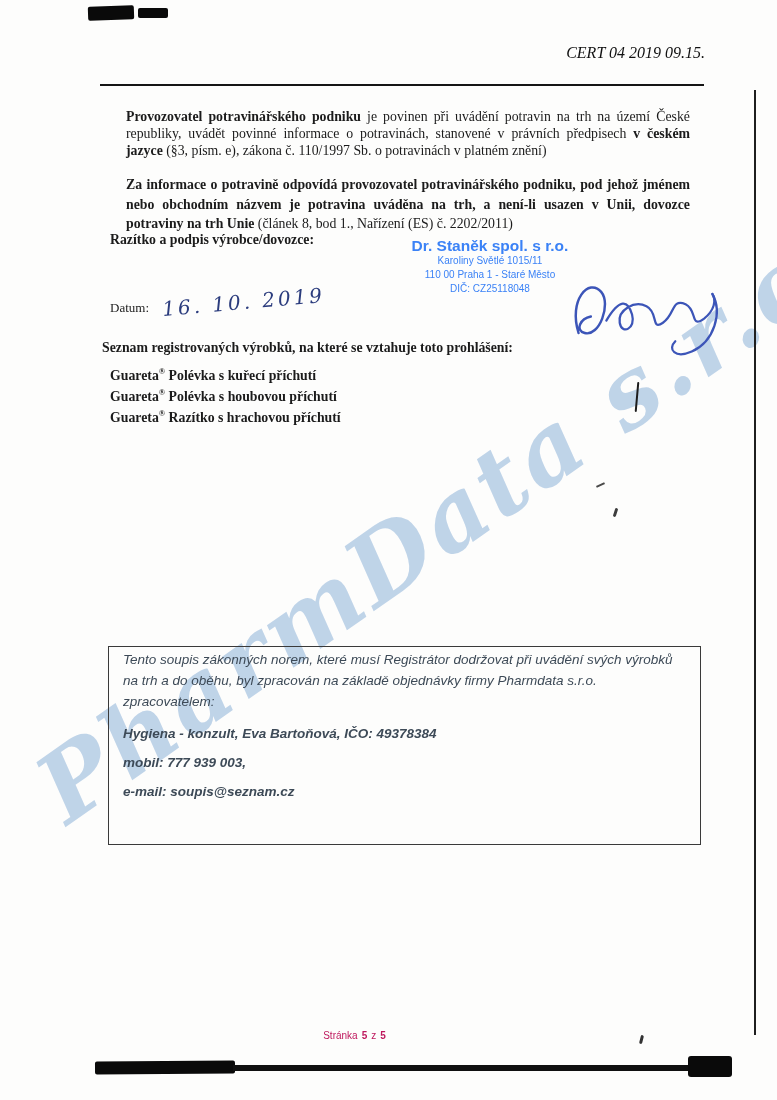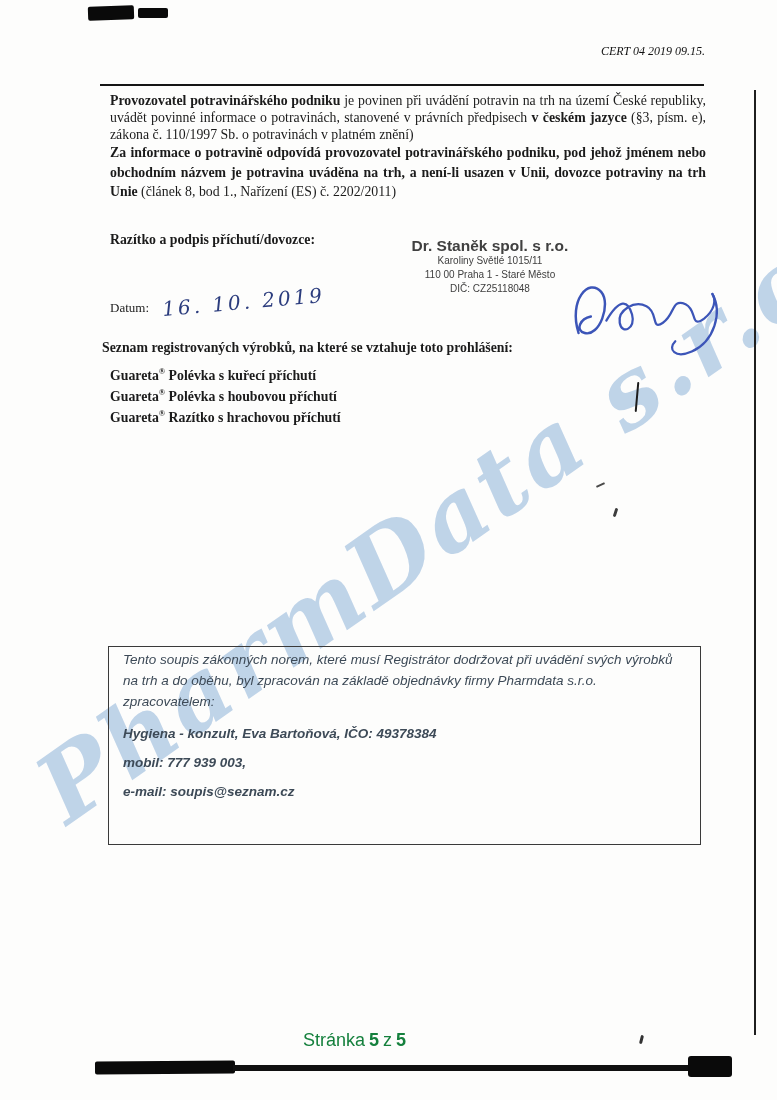--- a/index.html
+++ b/index.html
@@ -10,32 +10,32 @@
   
   .art { position:absolute; background:#0a0a0a; z-index:5; }
   .art-top1 { left:88px; top:6px; width:46px; height:14px; transform:rotate(-2deg); border-radius:2px; }
   .art-top2 { left:138px; top:8px; width:30px; height:10px; border-radius:2px; }
   .art-right { left:754px; top:90px; width:2px; height:945px; background:#1f1f1f; }
   .art-bot1 { left:95px; top:1061px; width:140px; height:13px; transform:rotate(-0.4deg); border-radius:2px; }
   .art-bot2 { left:233px; top:1065px; width:456px; height:6px; background:#101010; }
   .art-bot3 { left:688px; top:1056px; width:44px; height:21px; border-radius:3px; }
   .art-comma { left:640px; top:1035px; width:3px; height:9px; background:#333; transform:rotate(14deg); border-radius:2px; }
   
-  .cert-ref { position:absolute; top:44px; right:72px; font-style:italic; font-size:12px; color:#111; z-index:2; }
+  .cert-ref { position:absolute; top:44px; right:72px; font-style:italic; font-size:16px; color:#111; z-index:2; }
   .top-rule { position:absolute; top:84px; left:100px; width:604px; height:2px; background:#151515; z-index:2; }
   
   .intro { position:absolute; top:92px; left:110px; width:596px; font-size:13.8px; text-align:justify; z-index:2; }
-  .intro p { margin:0; }
+  .intro p { margin:16px; }
   .intro .p1 { line-height:17px; }
   .intro .p2 { line-height:19.5px; font-weight:bold; }
   .intro .p2 .plain { font-weight:normal; }
   
   .stamp-label { position:absolute; top:232px; left:110px; font-weight:bold; font-size:13.8px; z-index:2; }
   .stamp { position:absolute; top:237px; left:372px; width:236px; text-align:center;
-           font-family:"Liberation Sans", sans-serif; color:#404040; z-index:2; }
+           font-family:"Liberation Sans", sans-serif; color:#3b82f6; z-index:2; }
   .stamp .company { font-weight:bold; font-size:15.5px; line-height:17px; }
   .stamp .line { font-size:10px; line-height:14px; }
   .signature { position:absolute; left:560px; top:268px; width:175px; height:95px; z-index:3; }
   
   .datum-label { position:absolute; top:300px; left:110px; font-weight:normal; font-size:13px; z-index:2; }
   .datum-hand { position:absolute; top:290px; left:162px; font-family:"DejaVu Serif", serif;
                 font-style:italic; font-size:20px; letter-spacing:3px; color:#2b3c7d;
                 transform:rotate(-5deg); z-index:3; }
   
   .products-heading { position:absolute; top:340px; left:102px; font-weight:bold; font-size:13.8px; z-index:2; }
@@ -52,21 +52,21 @@
                white-space:nowrap; z-index:1; }
   
   .info-box { position:absolute; left:108px; top:646px; width:593px; height:199px;
               border:1.5px solid #3a3a3a; box-sizing:border-box; padding:2px 14px;
               font-family:"Liberation Sans", sans-serif; font-style:italic;
               color:#3d4a57; font-size:13.5px; z-index:2; background:transparent; }
   .info-box .para { line-height:21px; margin:0; }
   .info-box .contact { margin-top:14px; font-weight:bold; line-height:15px; }
   
   .footer { position:absolute; top:1030px; left:0; width:709px; text-align:center;
-            font-family:"Liberation Sans", sans-serif; font-size:18px; color:#15803d; z-index:2; }
+            font-family:"Liberation Sans", sans-serif; font-size:10px; color:#be185d; z-index:2; }
   .footer .b { font-weight:bold; }
   .footer span { margin:0 2px; }
 </style>
 </head>
 <body>
 
 <div class="page">
 
   <div class="art art-top1"></div>
   <div class="art art-top2"></div>
@@ -79,21 +79,21 @@
   <div class="watermark">PharmData s.r.o.</div>
 
   <div class="cert-ref">CERT  04 2019 09.15.</div>
   <div class="top-rule"></div>
 
   <div class="intro">
     <p class="p1"><b>Provozovatel potravinářského podniku</b><span> je povinen při uvádění potravin na trh na území České republiky, uvádět povinné informace o potravinách, stanovené v právních předpisech </span><b>v českém jazyce</b><span> (§3, písm. e), zákona č. 110/1997 Sb. o potravinách v platném znění)</span></p>
     <p class="p2"><span>Za informace o potravině odpovídá provozovatel potravinářského podniku, pod jehož jménem nebo obchodním názvem je potravina uváděna na trh, a není-li usazen v Unii, dovozce potraviny na trh Unie</span><span class="plain"> (článek 8, bod 1., Nařízení (ES) č. 2202/2011)</span></p>
   </div>
 
-  <div class="stamp-label">Razítko a podpis příchutí/dovozce:</div>
+  <div class="stamp-label">Razítko a podpis výrobce/dovozce:</div>
   <div class="stamp">
     <div class="company">Dr. Staněk spol. s r.o.</div>
     <div class="line">Karoliny Světlé 1015/11</div>
     <div class="line">110 00 Praha 1 - Staré Město</div>
     <div class="line">DIČ: CZ25118048</div>
   </div>
 
   <svg class="signature" viewBox="0 0 170 90">
     <path d="M18,62 C8,30 28,8 40,22 C50,34 38,66 24,62 C14,59 20,48 30,46" stroke="#3c55b8" stroke-width="2.4" fill="none" stroke-linecap="round"></path>
     <path d="M45,50 C58,28 66,30 70,44 C74,58 60,64 58,52 C56,40 72,30 84,36 C96,42 88,60 100,52 C112,44 108,28 122,34 C134,40 126,58 140,48 C150,40 152,30 148,24" stroke="#3c55b8" stroke-width="2.2" fill="none" stroke-linecap="round"></path>

